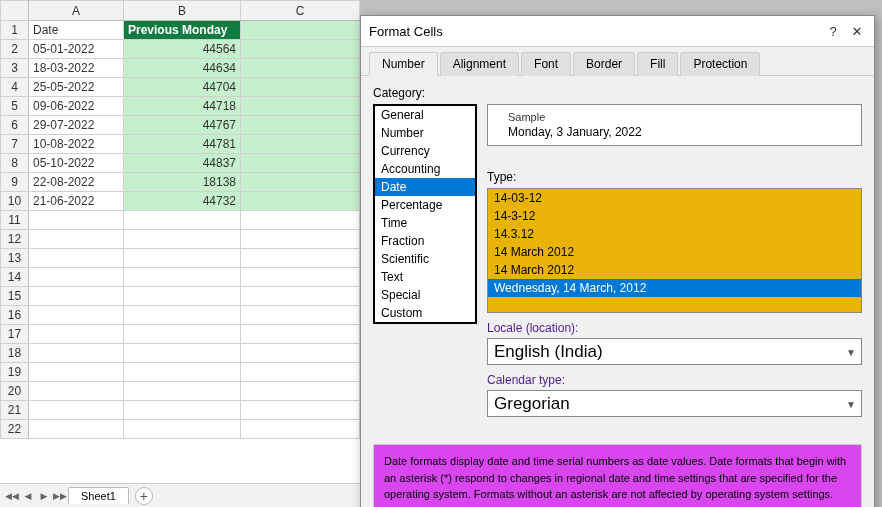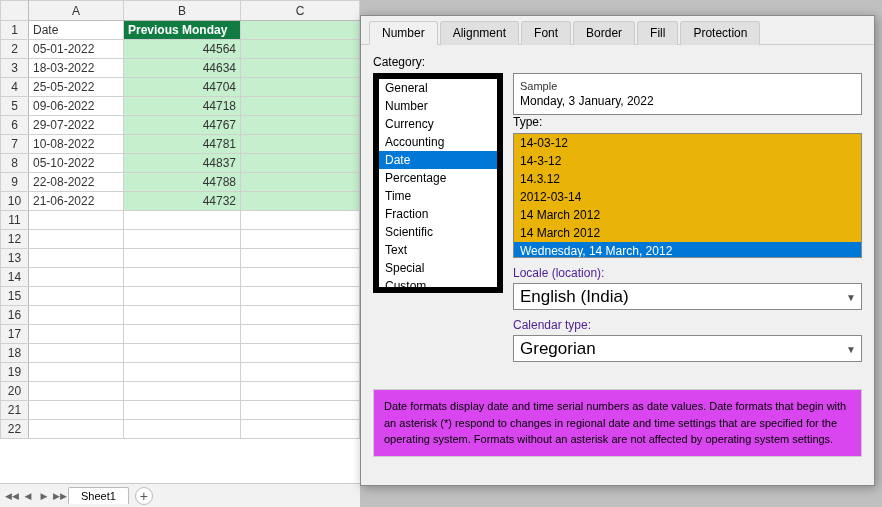--- a/index.html
+++ b/index.html
@@ -197,22 +197,22 @@
       color: #000;
     }
 
     .main-row {
       display: flex;
       gap: 10px;
     }
 
     
     .category-list-container {
-      width: 130px;
-      border: 6px solid #000000;
+      width: 104px;
+      border: 2px solid #000000;
       background: white;
       height: 220px;
       overflow-y: auto;
       flex-shrink: 0;
     }
 
     .category-item {
       padding: 2px 6px;
       cursor: pointer;
       font-size: 12px;
@@ -225,22 +225,22 @@
     }
 
     
     .right-panel {
       flex: 1;
     }
 
     .sample-section {
       border: 1px solid #888;
       background: white;
-      padding: 6px 6px;
-      margin-bottom: 0;
+      padding: 6px 20px;
+      margin-bottom: 24px;
     }
 
     .sample-label {
       font-size: 11px;
       color: #333;
       margin-bottom: 2px;
     }
 
     .sample-value {
       font-size: 12px;
@@ -416,21 +416,21 @@
     </tr>
         <tr>
       <td class="row-header">8</td>
       <td class="cell-date">05-10-2022</td>
       <td class="cell-value cell-selected">44837</td>
       <td class="cell-col-c"></td>
     </tr>
         <tr>
       <td class="row-header">9</td>
       <td class="cell-date">22-08-2022</td>
-      <td class="cell-value cell-selected">44788</td>
+      <td class="cell-value cell-selected">18138</td>
       <td class="cell-col-c"></td>
     </tr>
         <tr>
       <td class="row-header">10</td>
       <td class="cell-date">21-06-2022</td>
       <td class="cell-value cell-selected">44732</td>
       <td class="cell-col-c"></td>
     </tr>
         <tr>
       <td class="row-header">11</td>
@@ -512,20 +512,27 @@
     <div class="nav-arrow">◀◀</div>
     <div class="nav-arrow">◀</div>
     <div class="nav-arrow">▶</div>
     <div class="nav-arrow">▶▶</div>
     <div class="sheet-tab">Sheet1</div>
     <div class="add-sheet">+</div>
   </div>
 </div>
 
 <div class="dialog">
+  <div class="dialog-titlebar">
+    <span class="dialog-title">Format Cells</span>
+    <div class="dialog-controls">
+      <button class="dialog-help">?</button>
+      <button class="dialog-close">✕</button>
+    </div>
+  </div>
 
   <div class="tab-bar">
     <div class="tab active">Number</div>
     <div class="tab">Alignment</div>
     <div class="tab">Font</div>
     <div class="tab">Border</div>
     <div class="tab">Fill</div>
     <div class="tab">Protection</div>
   </div>
 
@@ -555,21 +562,20 @@
           <div class="sample-label">Sample</div>
           <div class="sample-value">Monday, 3 January, 2022</div>
         </div>
 
         <div class="type-label">Type:</div>
         <div class="type-list-container">
           <div id="type-list-items">
               <div class="type-item">14-03-12</div>
               <div class="type-item">14-3-12</div>
               <div class="type-item">14.3.12</div>
-              <div class="type-item">2012-03-14</div>
               <div class="type-item">14 March 2012</div>
               <div class="type-item">14 March 2012</div>
               <div class="type-item selected">Wednesday, 14 March, 2012</div>
             </div>
         </div>
 
         <div class="dropdown-group">
           <div class="dropdown-label">Locale (location):</div>
           <div class="dropdown-wrapper">
             <select class="dropdown-select">

